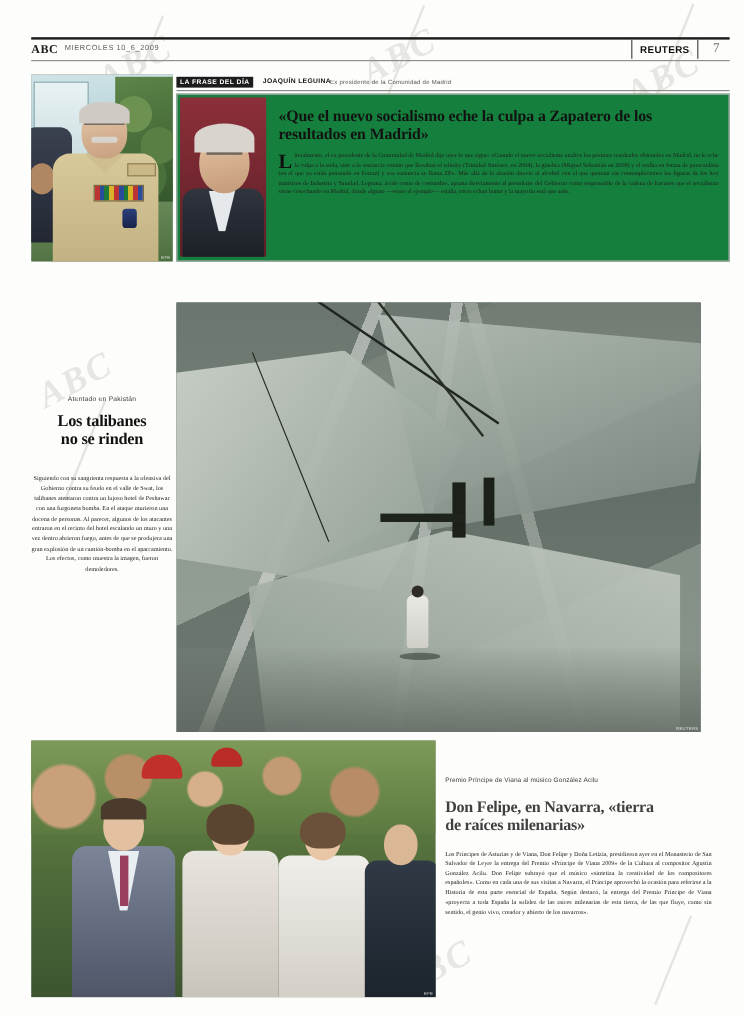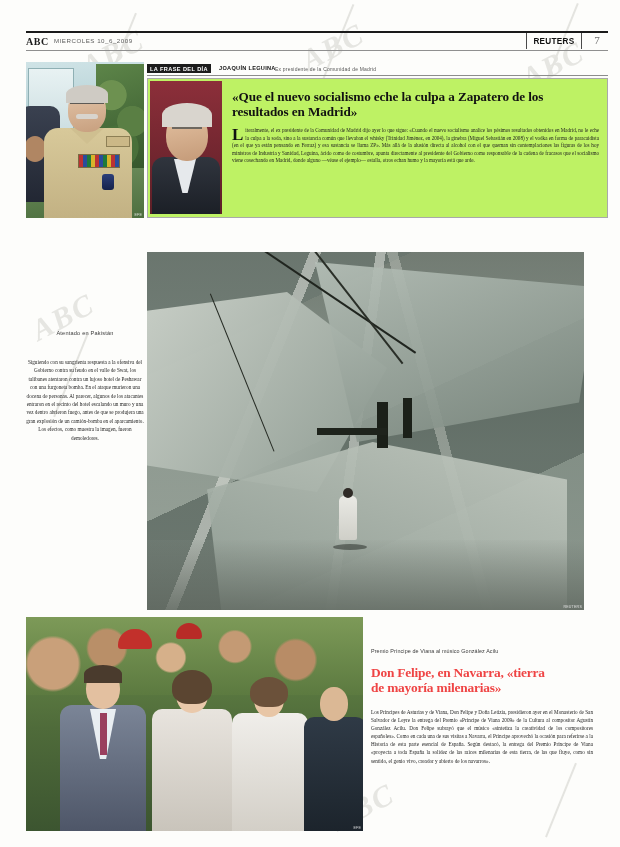--- a/index.html
+++ b/index.html
@@ -147,21 +147,21 @@
   .frase-kicker{position:relative;height:10px;}
   .kicker-tag{position:absolute;left:0;top:0;height:9px;background:#1c1c1c;color:#fff;
       font-family:"Liberation Sans",sans-serif;font-weight:700;font-size:5.6px;
       letter-spacing:.4px;padding:0 3px;display:flex;align-items:center;}
   .kicker-name{position:absolute;left:72px;top:1.4px;font-family:"Liberation Sans",sans-serif;
       font-weight:700;font-size:5.6px;letter-spacing:.3px;color:#111;}
   .kicker-role{position:absolute;left:128px;top:1.8px;font-family:"Liberation Sans",sans-serif;
       font-size:5px;letter-spacing:.2px;color:#575757;}
   .frase-rule{position:absolute;left:0;right:0;top:10.5px;height:.8px;background:#8c8c8c;}
   .frase-body{position:absolute;left:0;top:14px;right:0;height:138px;
-      border:.8px solid #a9a9a9;background:#bef264;}
+      border:.8px solid #a9a9a9;background:#15803d;}
   #photo-leguina-portrait{position:absolute;left:2px;top:2px;width:72px;height:133px;overflow:hidden;}
   .lp-bg{position:absolute;inset:0;background:linear-gradient(180deg,#8c2f3a,#5d1f27);}
   .lp-head{position:absolute;left:16px;top:30px;width:42px;height:50px;border-radius:48%;
       background:linear-gradient(170deg,#e5c3a3,#c49a78);}
   .lp-hair{position:absolute;left:12px;top:22px;width:50px;height:24px;border-radius:50% 50% 0 0;background:#d9d5ce;}
   .lp-brow{position:absolute;left:22px;top:46px;width:30px;height:2px;background:#6d675f;}
   .lp-body{position:absolute;left:2px;top:76px;width:68px;height:58px;
       background:linear-gradient(180deg,#30353e,#1b1f26);border-radius:12px 12px 0 0;}
   .lp-shirt{position:absolute;left:24px;top:78px;width:22px;height:34px;background:#e6e9ec;
       clip-path:polygon(0 0,100% 0,62% 100%,38% 100%);}
@@ -180,21 +180,21 @@
       letter-spacing:.2px;margin-bottom:7px;}
   .head-left{font-family:"Liberation Serif",serif;font-weight:700;font-size:13.6px;
       line-height:15px;color:#111;letter-spacing:-.2px;}
   .body-left{margin-top:22px;font-family:"Liberation Serif",serif;font-size:5.2px;
       line-height:8.4px;color:#1d1d1d;text-align:center;}
 
   
   .col-br{position:absolute;left:371px;top:648px;width:222px;}
   .kicker-br{font-family:"Liberation Sans",sans-serif;font-size:5.4px;color:#3b3b3b;letter-spacing:.1px;}
   .head-br{margin-top:11px;font-family:"Liberation Serif",serif;font-weight:700;
-      font-size:13.4px;line-height:15px;color:#ef4444;letter-spacing:-.2px;}
+      font-size:13.4px;line-height:15px;color:#404040;letter-spacing:-.2px;}
   .body-br{margin-top:13px;font-family:"Liberation Serif",serif;font-size:5.2px;
       line-height:8.1px;color:#1d1d1d;text-align:justify;}
 </style>
 </head>
 <body>
 
 <div class="page">
 
   <div class="wm wm-abc" style="left:80px;top:36px;">ABC</div>
   <div class="wm wm-abc" style="left:300px;top:30px;">ABC</div>
@@ -261,20 +261,24 @@
       </div>
       <div class="quote">«Que el nuevo socialismo eche la culpa a Zapatero de los resultados en Madrid»</div>
       <div class="frase-text">
         <span class="dropcap">L</span><span>iteralmente, el ex presidente de la Comunidad de Madrid dijo ayer lo que sigue: «Cuando el nuevo socialismo analice los pésimos resultados obtenidos en Madrid, no le eche la culpa a la soda, sino a la sustancia común que llevaban el whisky (Trinidad Jiménez, en 2004), la ginebra (Miguel Sebastián en 2008) y el vodka en forma de paracaidista (en el que ya están pensando en Ferraz) y esa sustancia se llama ZP». Más allá de la alusión directa al alcohol con el que queman sin contemplaciones las figuras de los hoy ministros de Industria y Sanidad, Leguina, ácido como de costumbre, apunta directamente al presidente del Gobierno como responsable de la cadena de fracasos que el socialismo viene cosechando en Madrid, donde alguno —véase el ejemplo— estalla, otros echan humo y la mayoría está que arde.</span>
       </div>
     </div>
   </div>
 
   <div class="col-left">
     <div class="kicker-left">Atentado en Pakistán</div>
+    <div class="head-left">
+      <div>Los talibanes</div>
+      <div>no se rinden</div>
+    </div>
     <div class="body-left">Siguiendo con su sangrienta respuesta a la ofensiva del Gobierno contra su feudo en el valle de Swat, los talibanes atentaron contra un lujoso hotel de Peshawar con una furgoneta bomba. En el ataque murieron una docena de personas. Al parecer, algunos de los atacantes entraron en el recinto del hotel escalando un muro y una vez dentro abrieron fuego, antes de que se produjera una gran explosión de un camión-bomba en el aparcamiento. Los efectos, como muestra la imagen, fueron demoledores.</div>
   </div>
 
   <div class="photo" id="photo-ruins">
     <div class="ru-sky"></div>
     <div class="ru-rubble"></div>
     <div class="ru-slabA"></div>
     <div class="ru-slabB"></div>
     <div class="ru-slabC"></div>
     <div class="ru-beam1"></div>
@@ -318,18 +322,18 @@
       <div class="b"></div>
       <div class="h"></div>
     </div>
     <div class="ph-credit">EFE</div>
   </div>
 
   <div class="col-br">
     <div class="kicker-br">Premio Príncipe de Viana al músico González Acilu</div>
     <div class="head-br">
       <div>Don Felipe, en Navarra, «tierra</div>
-      <div>de mayoría milenarias»</div>
+      <div>de raíces milenarias»</div>
     </div>
     <div class="body-br">Los Príncipes de Asturias y de Viana, Don Felipe y Doña Letizia, presidieron ayer en el Monasterio de San Salvador de Leyre la entrega del Premio «Príncipe de Viana 2009» de la Cultura al compositor Agustín González Acilu. Don Felipe subrayó que el músico «sintetiza la creatividad de los compositores españoles». Como en cada una de sus visitas a Navarra, el Príncipe aprovechó la ocasión para referirse a la Historia de esta parte esencial de España. Según destacó, la entrega del Premio Príncipe de Viana «proyecta a toda España la solidez de las raíces milenarias de esta tierra, de las que fluye, como sin sentido, el genio vivo, creador y abierto de los navarros».</div>
   </div>
 
 </div>
 
 </body></html>

